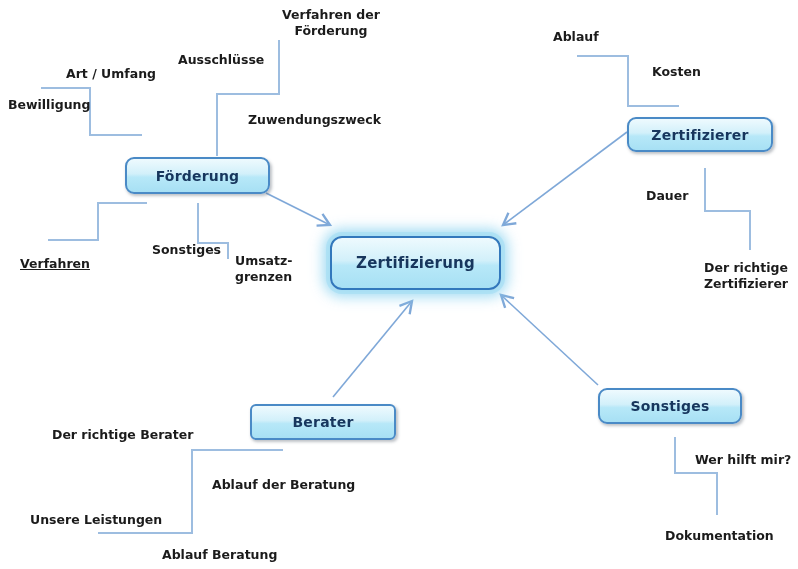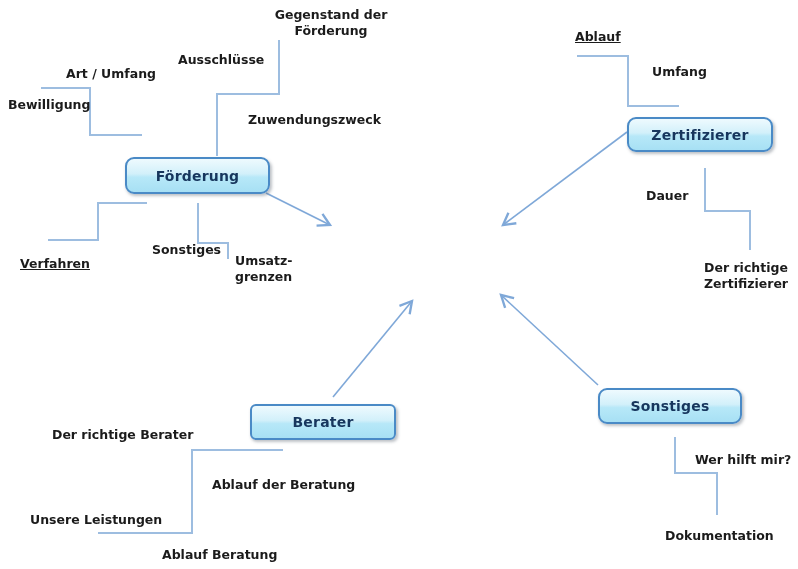--- a/index.html
+++ b/index.html
@@ -49,38 +49,39 @@
     <polyline points="283,450 192,450 192,533 98,533" fill="none" stroke="#9dbde0" stroke-width="2"></polyline>
 
     <polyline points="675,437 675,473 717,473 717,515" fill="none" stroke="#9dbde0" stroke-width="2"></polyline>
 
     <line x1="266" y1="193" x2="330" y2="225" stroke="#7fa8d8" stroke-width="1.6" marker-end="url(#ah)"></line>
     <line x1="627" y1="132" x2="503" y2="225" stroke="#7fa8d8" stroke-width="1.6" marker-end="url(#ah)"></line>
     <line x1="333" y1="397" x2="412" y2="301" stroke="#7fa8d8" stroke-width="1.6" marker-end="url(#ah)"></line>
     <line x1="598" y1="385" x2="501" y2="295" stroke="#7fa8d8" stroke-width="1.6" marker-end="url(#ah)"></line>
   </svg>
 
+  <div class="node center" style="left:330px;top:236px;width:167px;height:50px;">Zertifizierung</div>
   <div class="node" style="left:125px;top:157px;width:141px;height:33px;">Förderung</div>
   <div class="node" style="left:627px;top:117px;width:142px;height:31px;">Zertifizierer</div>
   <div class="node" style="left:250px;top:404px;width:142px;height:32px;border-radius:6px;">Berater</div>
   <div class="node" style="left:598px;top:388px;width:140px;height:32px;">Sonstiges</div>
 
-  <div class="lbl ctr" style="left:266px;top:7px;width:130px;">Gegenstand der
+  <div class="lbl ctr" style="left:266px;top:7px;width:130px;">Verfahren der
 Förderung</div>
   <div class="lbl" style="left:178px;top:52px;">Ausschlüsse</div>
   <div class="lbl" style="left:66px;top:66px;">Art / Umfang</div>
   <div class="lbl" style="left:8px;top:97px;">Bewilligung</div>
   <div class="lbl" style="left:235px;top:112px;margin-left:13px;">Zuwendungszweck</div>
   <div class="lbl" style="left:20px;top:256px;text-decoration:underline;">Verfahren</div>
   <div class="lbl" style="left:152px;top:242px;">Sonstiges</div>
   <div class="lbl" style="left:235px;top:253px;">Umsatz-
 grenzen</div>
 
-  <div class="lbl" style="left:575px;top:29px;text-decoration:underline;">Ablauf</div>
-  <div class="lbl" style="left:652px;top:64px;">Umfang</div>
+  <div class="lbl" style="left:553px;top:29px;">Ablauf</div>
+  <div class="lbl" style="left:652px;top:64px;">Kosten</div>
   <div class="lbl" style="left:646px;top:188px;">Dauer</div>
   <div class="lbl ctr" style="left:696px;top:260px;width:100px;">Der richtige
 Zertifizierer</div>
 
   <div class="lbl" style="left:212px;top:477px;">Ablauf der Beratung</div>
   <div class="lbl" style="left:52px;top:427px;">Der richtige Berater</div>
   <div class="lbl" style="left:30px;top:512px;">Unsere Leistungen</div>
   <div class="lbl" style="left:162px;top:547px;">Ablauf Beratung</div>
 
   <div class="lbl" style="left:695px;top:452px;">Wer hilft mir?</div>

